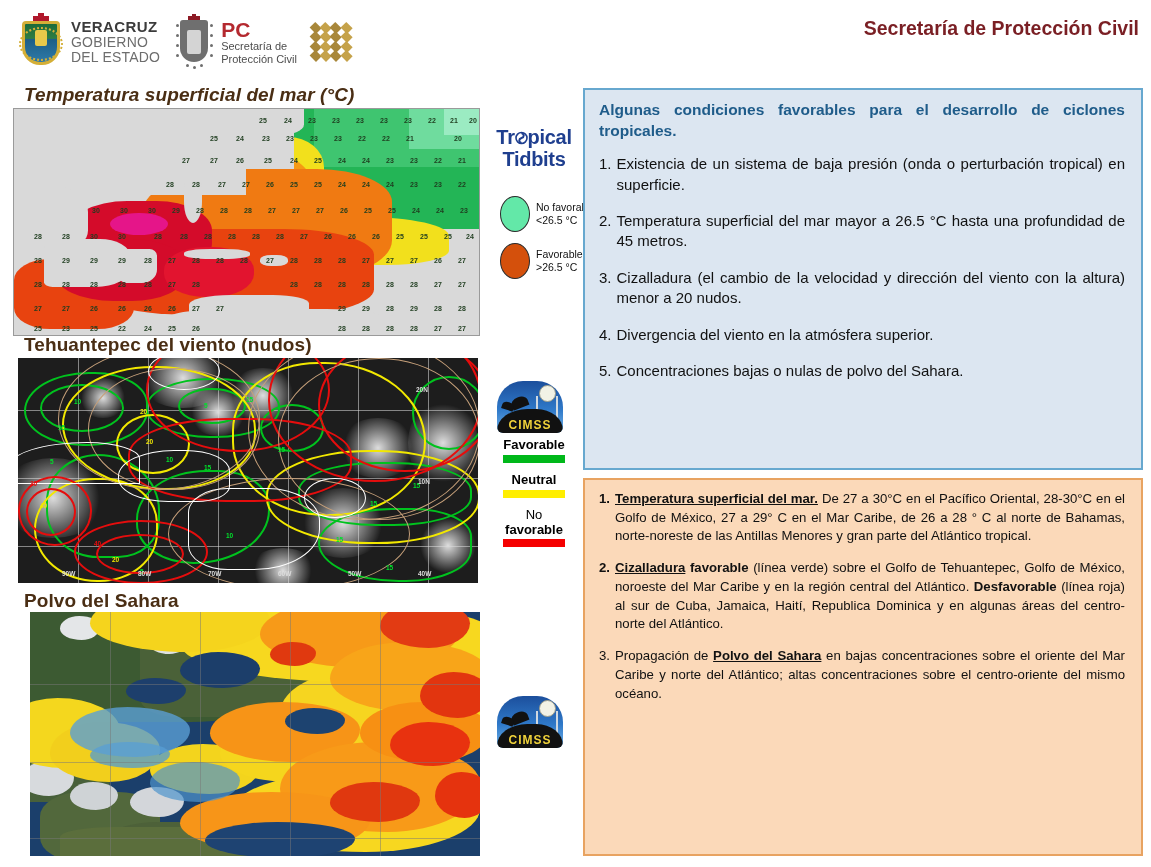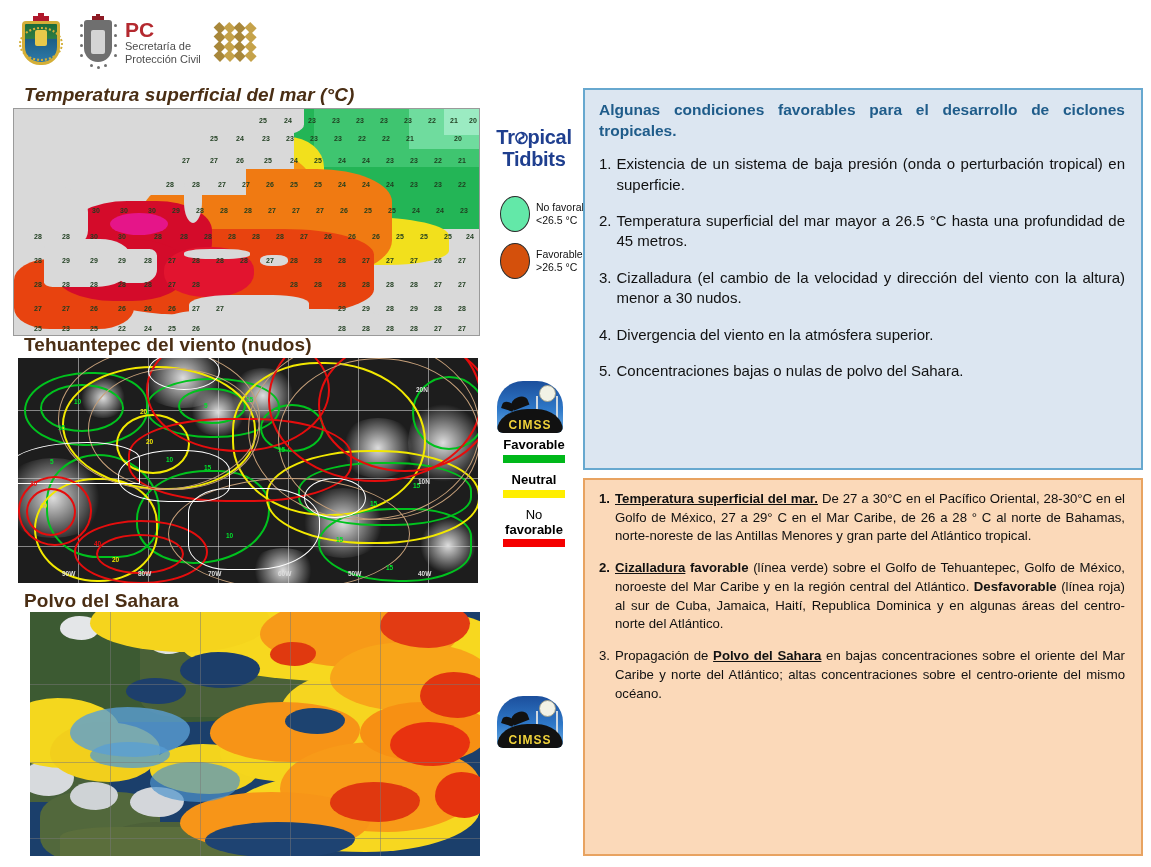--- a/index.html
+++ b/index.html
@@ -146,20 +146,25 @@
 
 <div id="header">
 
   <div id="logo-strip">
 
     <div class="logo-block">
       <div class="coat">
         <div class="cross"></div>
           <div class="shield"></div>
           <div class="ring"></div>
+      </div>
+      <div class="vera-txt">
+        <div class="l1">VERACRUZ</div>
+        <div class="l2">GOBIERNO</div>
+        <div class="l3">DEL ESTADO</div>
       </div>
     </div>
 
     <div class="logo-block">
       <div class="pc-shield">
         <div class="cr"></div>
           <div class="body"></div>
         <div class="dots">
           <i style="left:2px;top:6px"></i>
             <i style="left:2px;top:16px"></i>
@@ -198,20 +203,21 @@
           <i></i>
           <i></i>
           <i></i>
           <i></i>
       </div>
     </div>
 
   </div>
 
   <div id="header-title">
+    <div>Secretaría de Protección Civil</div>
   </div>
 </div>
 
 <div class="map-title" id="sst-title">Temperatura superficial del mar (°C)</div>
 
 <div id="sst-map">
   <div class="sstbase"></div>
 
   <div class="band" style="left:0;top:0;width:300px;height:96px;background:#d9d9d9;"></div>
 
@@ -618,21 +624,21 @@
   <div class="bitem">
     <span class="num">1.</span>
     <span class="txt">Existencia de un sistema de baja presión (onda o perturbación tropical) en superficie.</span>
   </div>
   <div class="bitem">
     <span class="num">2.</span>
     <span class="txt">Temperatura superficial del mar mayor a 26.5 °C  hasta una profundidad de 45 metros.</span>
   </div>
   <div class="bitem">
     <span class="num">3.</span>
-    <span class="txt">Cizalladura (el cambio de la velocidad y dirección del viento con la altura) menor a 30 nudos.</span>
+    <span class="txt">Cizalladura (el cambio de la velocidad y dirección del viento con la altura) menor a 20 nudos.</span>
   </div>
   <div class="bitem">
     <span class="num">4.</span>
     <span class="txt" style="text-align:left">Divergencia del viento en la atmósfera superior.</span>
   </div>
   <div class="bitem">
     <span class="num">5.</span>
     <span class="txt" style="text-align:left">Concentraciones bajas o nulas de polvo del Sahara.</span>
   </div>
 </div>

